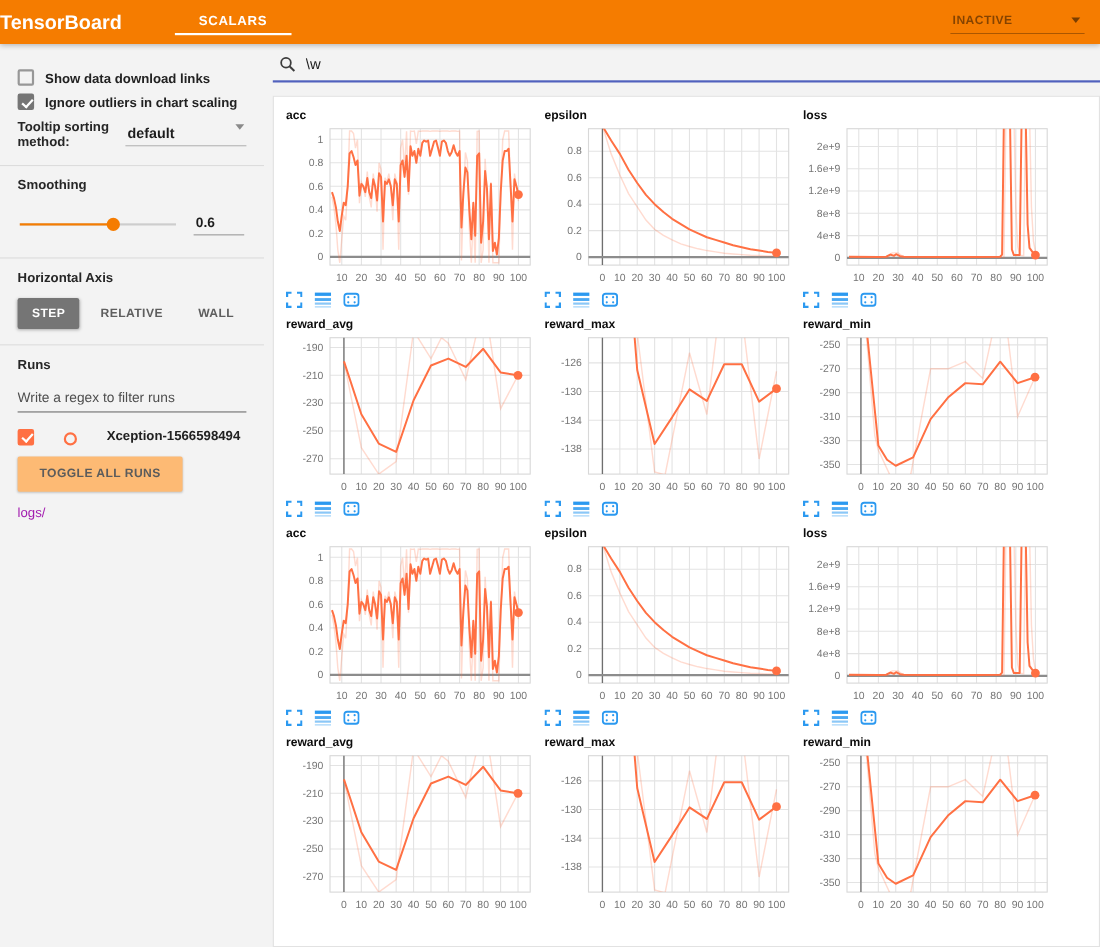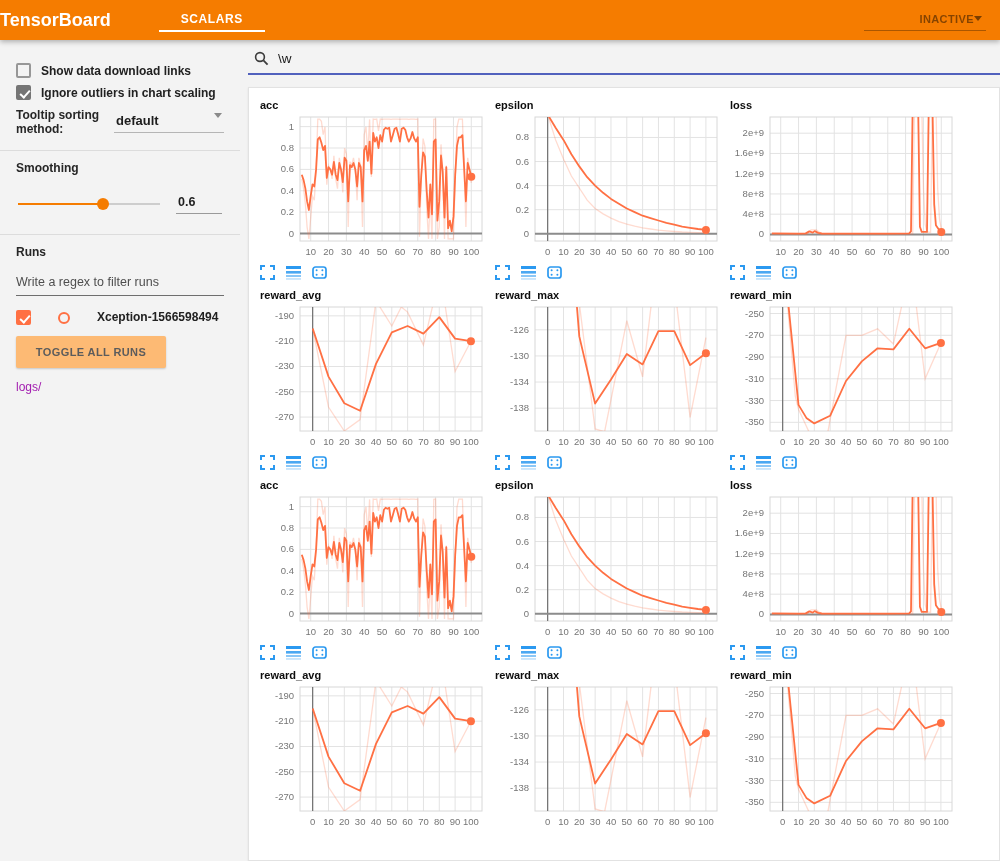--- a/index.html
+++ b/index.html
@@ -6,21 +6,21 @@
   html,body { width:1000px; height:861px; overflow:hidden; background:#f3f3f3;
     font-family:"Liberation Sans", sans-serif; }
 
   
   .app-header { height:40px; background:#f57c00; display:flex; align-items:center;
     color:#fff; box-shadow:0 2px 5px rgba(0,0,0,.28); position:relative; z-index:10; }
   .app-title { font-size:18px; font-weight:bold; margin-left:0; }
   .tab { margin-left:48px; height:24px; display:flex; align-items:center; padding:0 22px;
     font-size:12px; font-weight:bold; letter-spacing:.6px; border-bottom:2px solid #fff; cursor:pointer; }
   .status-dd { margin-left:auto; margin-right:14px; width:122px; display:flex; align-items:center;
-    justify-content:flex-end; border-bottom:1px solid rgba(0,0,0,.3); padding:3px 4px 5px 2px;
+    justify-content:space-between; border-bottom:1px solid rgba(0,0,0,.3); padding:3px 4px 5px 2px;
     color:rgba(0,0,0,.46); font-size:11px; font-weight:bold; letter-spacing:.4px; cursor:pointer; }
   .caret-dn { width:0; height:0; border-left:4px solid transparent; border-right:4px solid transparent;
     border-top:5px solid rgba(0,0,0,.5); }
 
   
   .content { display:flex; height:821px; }
   .sidebar { width:240px; flex:0 0 240px; background:#f3f3f3; padding-top:6px;
     font-size:12px; color:#212121; }
   .side-section { padding:10px 16px 14px; border-bottom:1px solid #dcdcdc; }
   .side-section.last { border-bottom:none; }
@@ -48,21 +48,21 @@
 
   .axis-btns { display:flex; align-items:center; gap:6px; margin-top:12px; }
   .axis-btn { font-size:11px; font-weight:bold; letter-spacing:.4px; color:#5e5e5e;
     padding:8px 13px; border-radius:2px; cursor:pointer; }
   .axis-btn.active { background:#757575; color:#fff; box-shadow:0 1px 3px rgba(0,0,0,.3); }
 
   .filter-input { width:100%; margin-top:12px; border:none; border-bottom:1px solid #6e6e6e;
     background:transparent; font-size:12.5px; color:#333; padding:4px 0 6px;
     font-family:"Liberation Sans", sans-serif; }
   .filter-input::placeholder { color:#4e4e4e; }
-  .run-row { display:flex; align-items:center; gap:27px; margin:14px 0 10px; }
+  .run-row { display:flex; align-items:flex-end; gap:27px; margin:14px 0 10px; }
   .run-circle { width:12px; height:12px; border:2px solid #ff7043; border-radius:50%;
     flex:0 0 12px; margin-top:1px; cursor:pointer; }
   .run-name { font-weight:bold; font-size:12px; line-height:1.3; word-break:break-all; width:140px; }
   .toggle-btn { display:inline-block; background:#fdba74; color:#5c5c5c; font-weight:bold; font-size:11px;
     letter-spacing:.4px; padding:10px 16px; border-radius:2px; border:none; cursor:pointer;
     box-shadow:0 1px 2px rgba(0,0,0,.18); margin-bottom:12px; width:150px; text-align:center;
     font-family:"Liberation Sans", sans-serif; }
   .logs-path { font-size:12px; color:#a21caf; }
 
   
@@ -120,20 +120,28 @@
       <div class="bold-label">Smoothing</div>
       <div class="slider-row">
         <div class="slider-track">
           <div class="slider-fill" id="slider-fill" style="width: 60%;"></div>
           <div class="slider-thumb" id="slider-thumb" style="left: calc(60% - 6px);"></div>
         </div>
         <div class="smooth-value">0.6</div>
       </div>
     </div>
 
+    <div class="side-section">
+      <div class="bold-label">Horizontal Axis</div>
+      <div class="axis-btns">
+        <span class="axis-btn active">STEP</span>
+        <span class="axis-btn">RELATIVE</span>
+        <span class="axis-btn">WALL</span>
+      </div>
+    </div>
 
     <div class="side-section last">
       <div class="bold-label">Runs</div>
       <input class="filter-input" type="text" placeholder="Write a regex to filter runs" style="">
       <div class="run-row">
         <span class="cb checked run"></span>
         <span class="run-circle"></span>
         <span class="run-name">Xception-1566598494</span>
       </div>
       <button class="toggle-btn">TOGGLE ALL RUNS</button>

